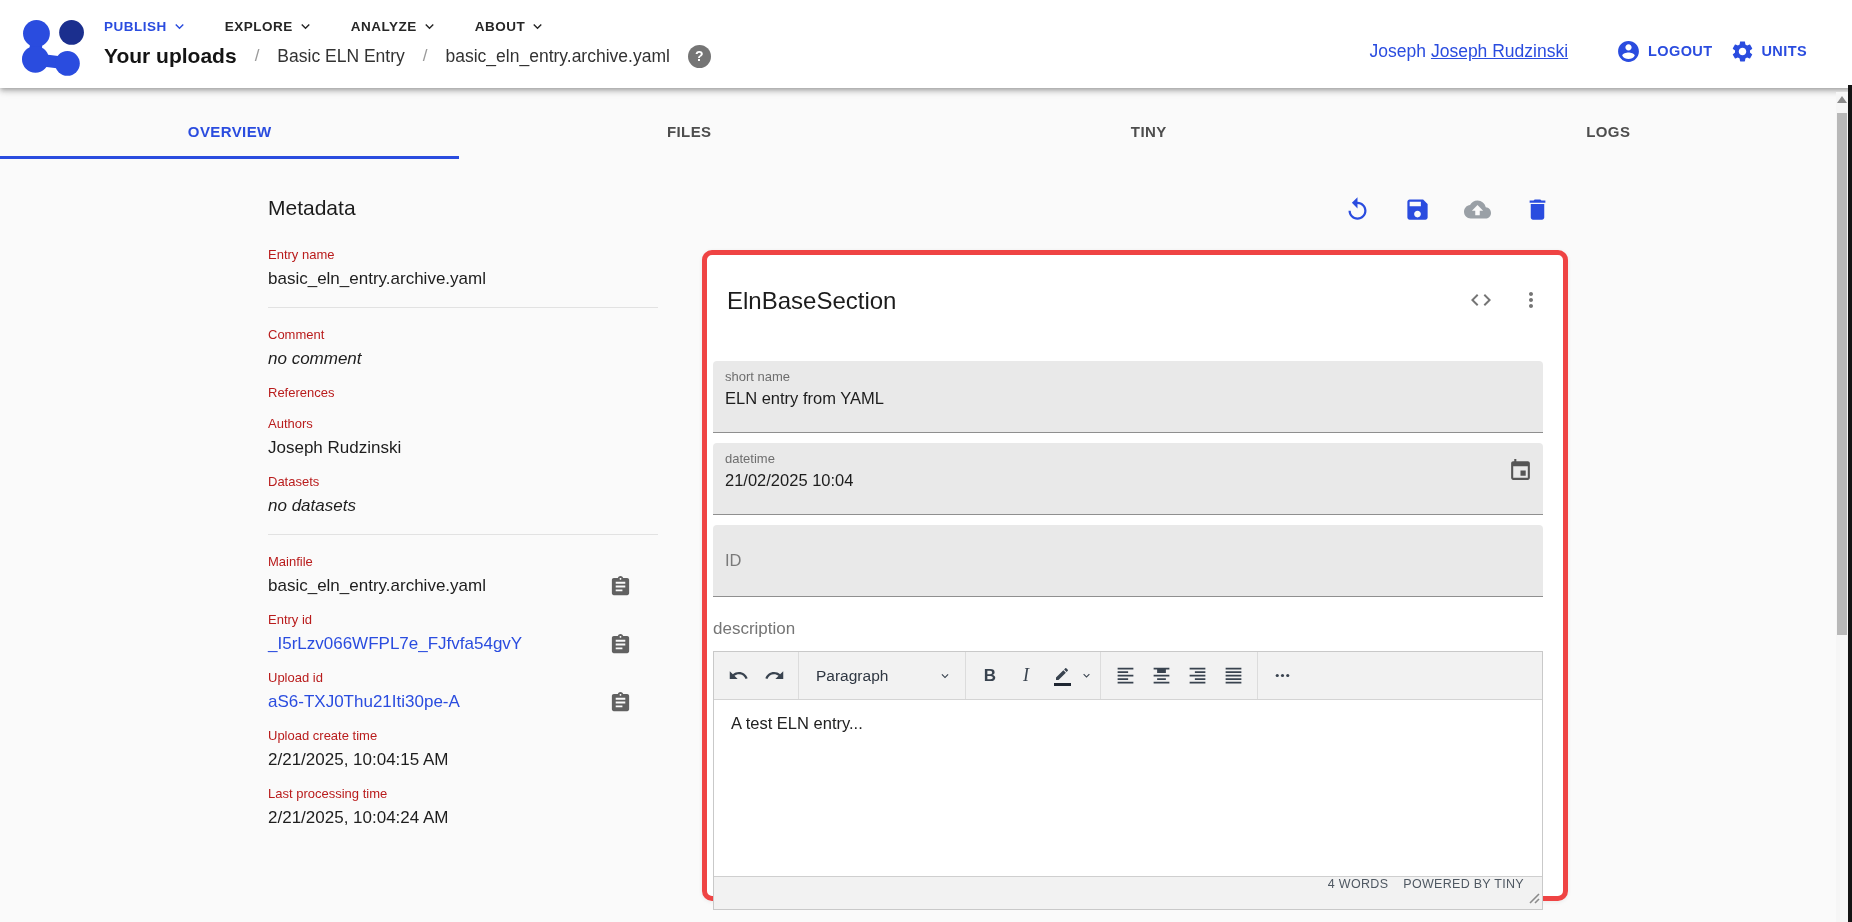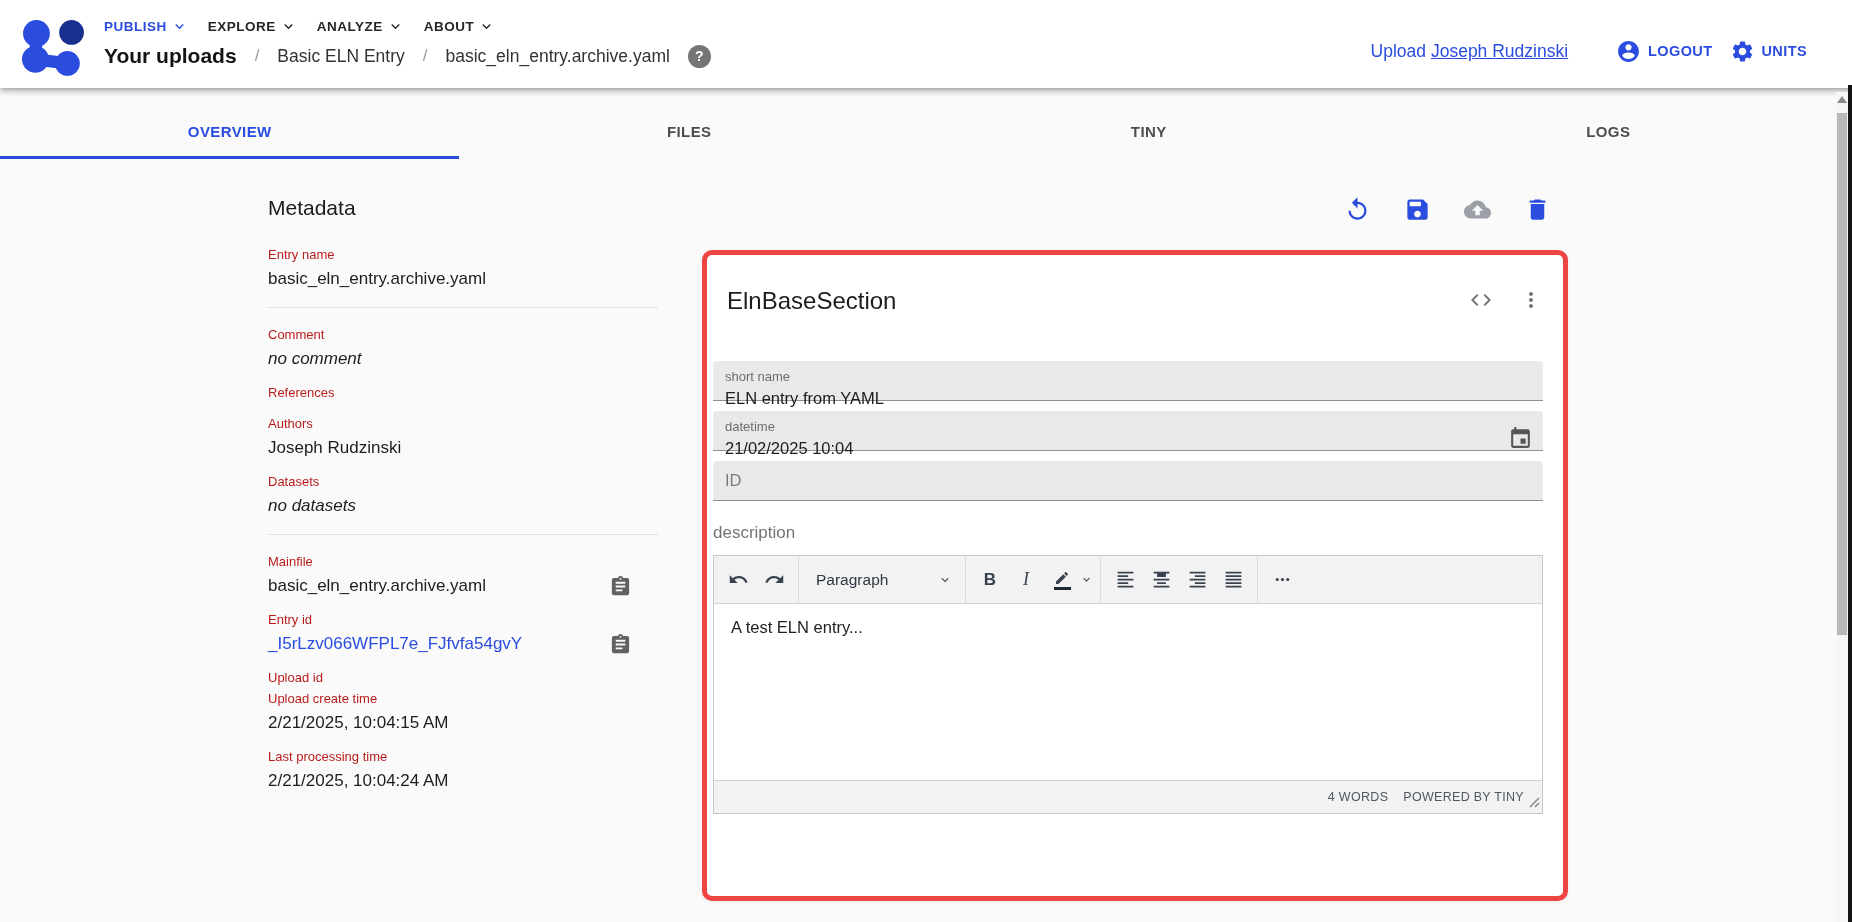--- a/index.html
+++ b/index.html
@@ -8,21 +8,21 @@
     position:relative; width:1852px; height:922px; overflow:hidden;
     background:#fafafa; font-family:"Liberation Sans", sans-serif; color:#212121;
   }
   
   .appbar {
     position:absolute; top:0; left:0; width:1852px; height:88px; background:#fff;
     box-shadow:0 2px 4px -1px rgba(0,0,0,.2), 0 4px 5px 0 rgba(0,0,0,.14), 0 1px 10px 0 rgba(0,0,0,.12);
     z-index:20;
   }
   .logo { position:absolute; left:22px; top:20px; }
-  .mainnav { position:absolute; left:104px; top:18px; display:flex; align-items:center; gap:20px; }
+  .mainnav { position:absolute; left:104px; top:18px; display:flex; align-items:center; gap:37px; }
   .nav-item { display:flex; align-items:center; gap:4px; font-size:13.5px; font-weight:700; letter-spacing:.5px; color:#262626; cursor:pointer; }
   .nav-item.active { color:#2A4CDF; }
   .nav-item svg { width:17px; height:17px; }
   .breadcrumb { position:absolute; left:104px; top:44px; display:flex; align-items:center; gap:18px; }
   .bc-title { font-size:21px; font-weight:700; color:#141414; }
   .bc-sep { font-size:17px; color:#9a9a9a; }
   .bc-part { font-size:17.5px; color:#333; }
   .help-badge {
     width:23px; height:23px; border-radius:50%; background:#757575; color:#fff;
     display:flex; align-items:center; justify-content:center; font-size:14px; font-weight:700; cursor:pointer;
@@ -61,21 +61,21 @@
     border-radius:10px; border:5px solid #ef4444; box-shadow:0 1px 4px rgba(0,0,0,.07);
     padding:16px 20px; z-index:3;
   }
   .card-head { display:flex; align-items:center; justify-content:space-between; margin:16px 0 46px 0; }
   .card-title { font-size:24px; font-weight:400; color:#1c1c1c; }
   .card-head-icons { display:flex; align-items:center; gap:26px; color:#757575; }
   .ghost-btn { border:none; background:none; padding:0; color:#757575; cursor:pointer; }
   .ghost-btn svg { width:24px; height:24px; }
   .fields { margin-left:-14px; width:calc(100% + 14px); }
   .tfield {
-    position:relative; height:40px; background:#e9e9e9; border-radius:4px 4px 0 0;
+    position:relative; height:72px; background:#e9e9e9; border-radius:4px 4px 0 0;
     border-bottom:1px solid #8f8f8f; padding:8px 12px; margin-bottom:10px;
   }
   .tfield-label { font-size:13px; color:#6e6e6e; line-height:16px; }
   .tfield input {
     width:92%; border:none; background:transparent; outline:none; font-family:inherit;
     font-size:16.5px; color:#1d1d1d; margin-top:4px; padding:0;
   }
   .tfield.center { display:flex; align-items:center; }
   .tfield.center input { margin-top:0; font-size:16.5px; }
   .tfield.center input::placeholder { color:#7a7a7a; opacity:1; }
@@ -100,21 +100,21 @@
     font-size:15.5px; color:#2f3742; font-family:inherit;
   }
   .tb-select svg { width:14px; height:14px; color:#39434f; }
   .color-split { display:flex; align-items:center; }
   .color-split .chev { width:14px; height:34px; display:flex; align-items:center; justify-content:center; color:#39434f; cursor:pointer; }
   .color-split .chev svg { width:13px; height:13px; }
   .ink-bar { width:17px; height:3px; background:#1f2732; margin-top:1px; }
   .rte-body { height:176px; background:#fff; padding:14px 17px; font-size:16.5px; color:#222; cursor:text; }
   .rte-status {
     position:relative; height:33px; background:#f2f2f2; border-top:1px solid #cfcfcf;
-    display:flex; align-items:center; justify-content:flex-end; gap:15px; padding-right:18px;
+    display:flex; justify-content:flex-end; gap:15px; padding-right:18px;
     font-size:12.5px; color:#4f5862; letter-spacing:.3px;
   }
   .resize-grip { position:absolute; right:2px; bottom:2px; cursor:nwse-resize; }
   
   .scrollbar { position:absolute; right:4px; top:92px; width:12px; height:830px; background:#f6f6f6; z-index:30; }
   .sb-arrow { position:absolute; top:4px; left:1px; width:0; height:0; border-left:5px solid transparent; border-right:5px solid transparent; border-bottom:7px solid #8a8a8a; }
   .sb-thumb { position:absolute; top:21px; left:1px; width:10px; height:522px; background:#b8b8b8; }
   .edge-strip { position:absolute; right:0; top:85px; width:4px; height:837px; background:#141414; z-index:31; }
 </style>
 </head>
@@ -165,21 +165,21 @@
       <span class="bc-title">Your uploads</span>
       <span class="bc-sep">/</span>
       <span class="bc-part">Basic ELN Entry</span>
       <span class="bc-sep">/</span>
       <span class="bc-part">basic_eln_entry.archive.yaml</span>
       <span class="help-badge">?</span>
     </div>
 
     <div class="appbar-right">
       <span class="welcome">
-        <span>Upload</span>
+        <span>Joseph</span>
         <span class="uname">Joseph Rudzinski</span>
       </span>
       <span class="spacer34"></span>
       <div class="iconbtn-text">
         <svg viewBox="0 0 24 24" fill="currentColor">
             <path d="M12 2C6.48 2 2 6.48 2 12s4.48 10 10 10 10-4.48 10-10S17.52 2 12 2zm0 3c1.66 0 3 1.34 3 3s-1.34 3-3 3-3-1.34-3-3 1.34-3 3-3zm0 14.2c-2.5 0-4.71-1.28-6-3.22.03-1.99 4-3.08 6-3.08 1.99 0 5.97 1.09 6 3.08-1.29 1.94-3.5 3.22-6 3.22z"></path>
           </svg>
         <span>LOGOUT</span>
       </div>
       <div class="iconbtn-text">
@@ -267,20 +267,28 @@
         <div class="meta-value link">_I5rLzv066WFPL7e_FJfvfa54gvY</div>
         <button class="copy-btn">
           <svg viewBox="0 0 24 24" fill="currentColor">
               <path d="M19 3h-4.18C14.4 1.84 13.3 1 12 1c-1.3 0-2.4.84-2.82 2H5c-1.1 0-2 .9-2 2v14c0 1.1.9 2 2 2h14c1.1 0 2-.9 2-2V5c0-1.1-.9-2-2-2zm-7 0c.55 0 1 .45 1 1s-.45 1-1 1-1-.45-1-1 .45-1 1-1zm2 14H7v-2h7v2zm3-4H7v-2h10v2zm0-4H7V7h10v2z"></path>
             </svg>
         </button>
       </div>
     </div>
     <div>
       <div class="meta-label">Upload id</div>
+      <div class="copy-row">
+        <div class="meta-value link">aS6-TXJ0Thu21Iti30pe-A</div>
+        <button class="copy-btn">
+          <svg viewBox="0 0 24 24" fill="currentColor">
+              <path d="M19 3h-4.18C14.4 1.84 13.3 1 12 1c-1.3 0-2.4.84-2.82 2H5c-1.1 0-2 .9-2 2v14c0 1.1.9 2 2 2h14c1.1 0 2-.9 2-2V5c0-1.1-.9-2-2-2zm-7 0c.55 0 1 .45 1 1s-.45 1-1 1-1-.45-1-1 .45-1 1-1zm2 14H7v-2h7v2zm3-4H7v-2h10v2zm0-4H7V7h10v2z"></path>
+            </svg>
+        </button>
+      </div>
     </div>
     <div>
       <div class="meta-label">Upload create time</div>
       <div class="meta-value">2/21/2025, 10:04:15 AM</div>
     </div>
     <div>
       <div class="meta-label">Last processing time</div>
       <div class="meta-value">2/21/2025, 10:04:24 AM</div>
     </div>
   </section>

